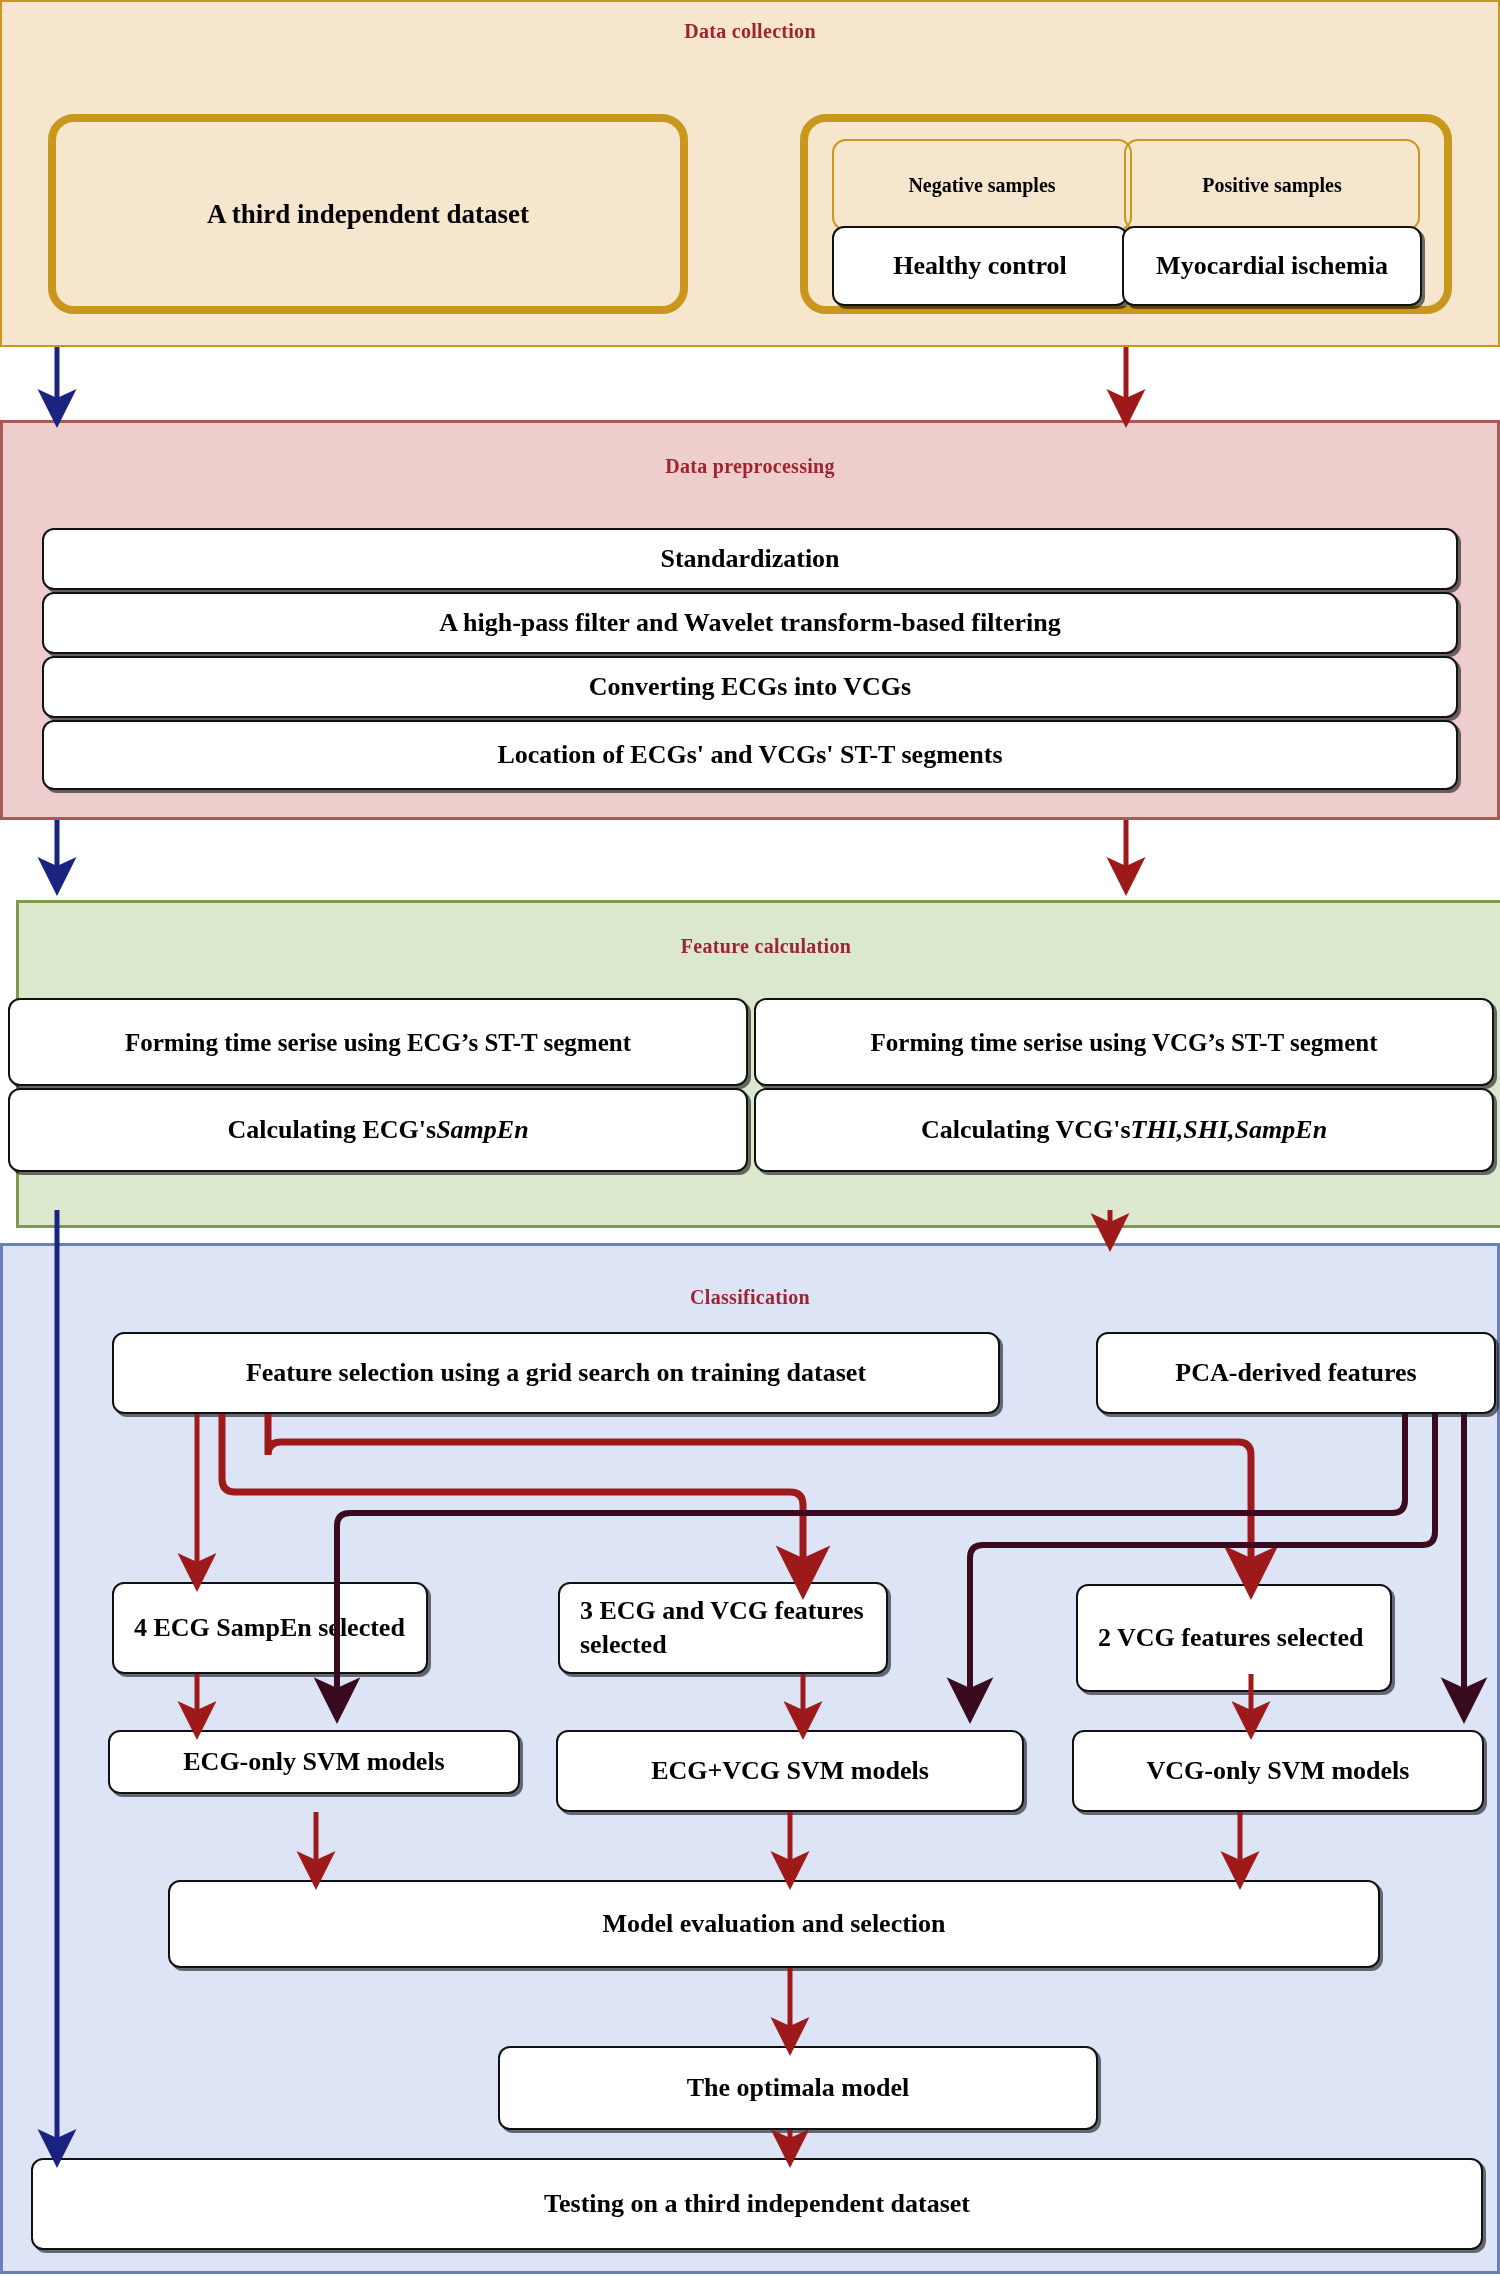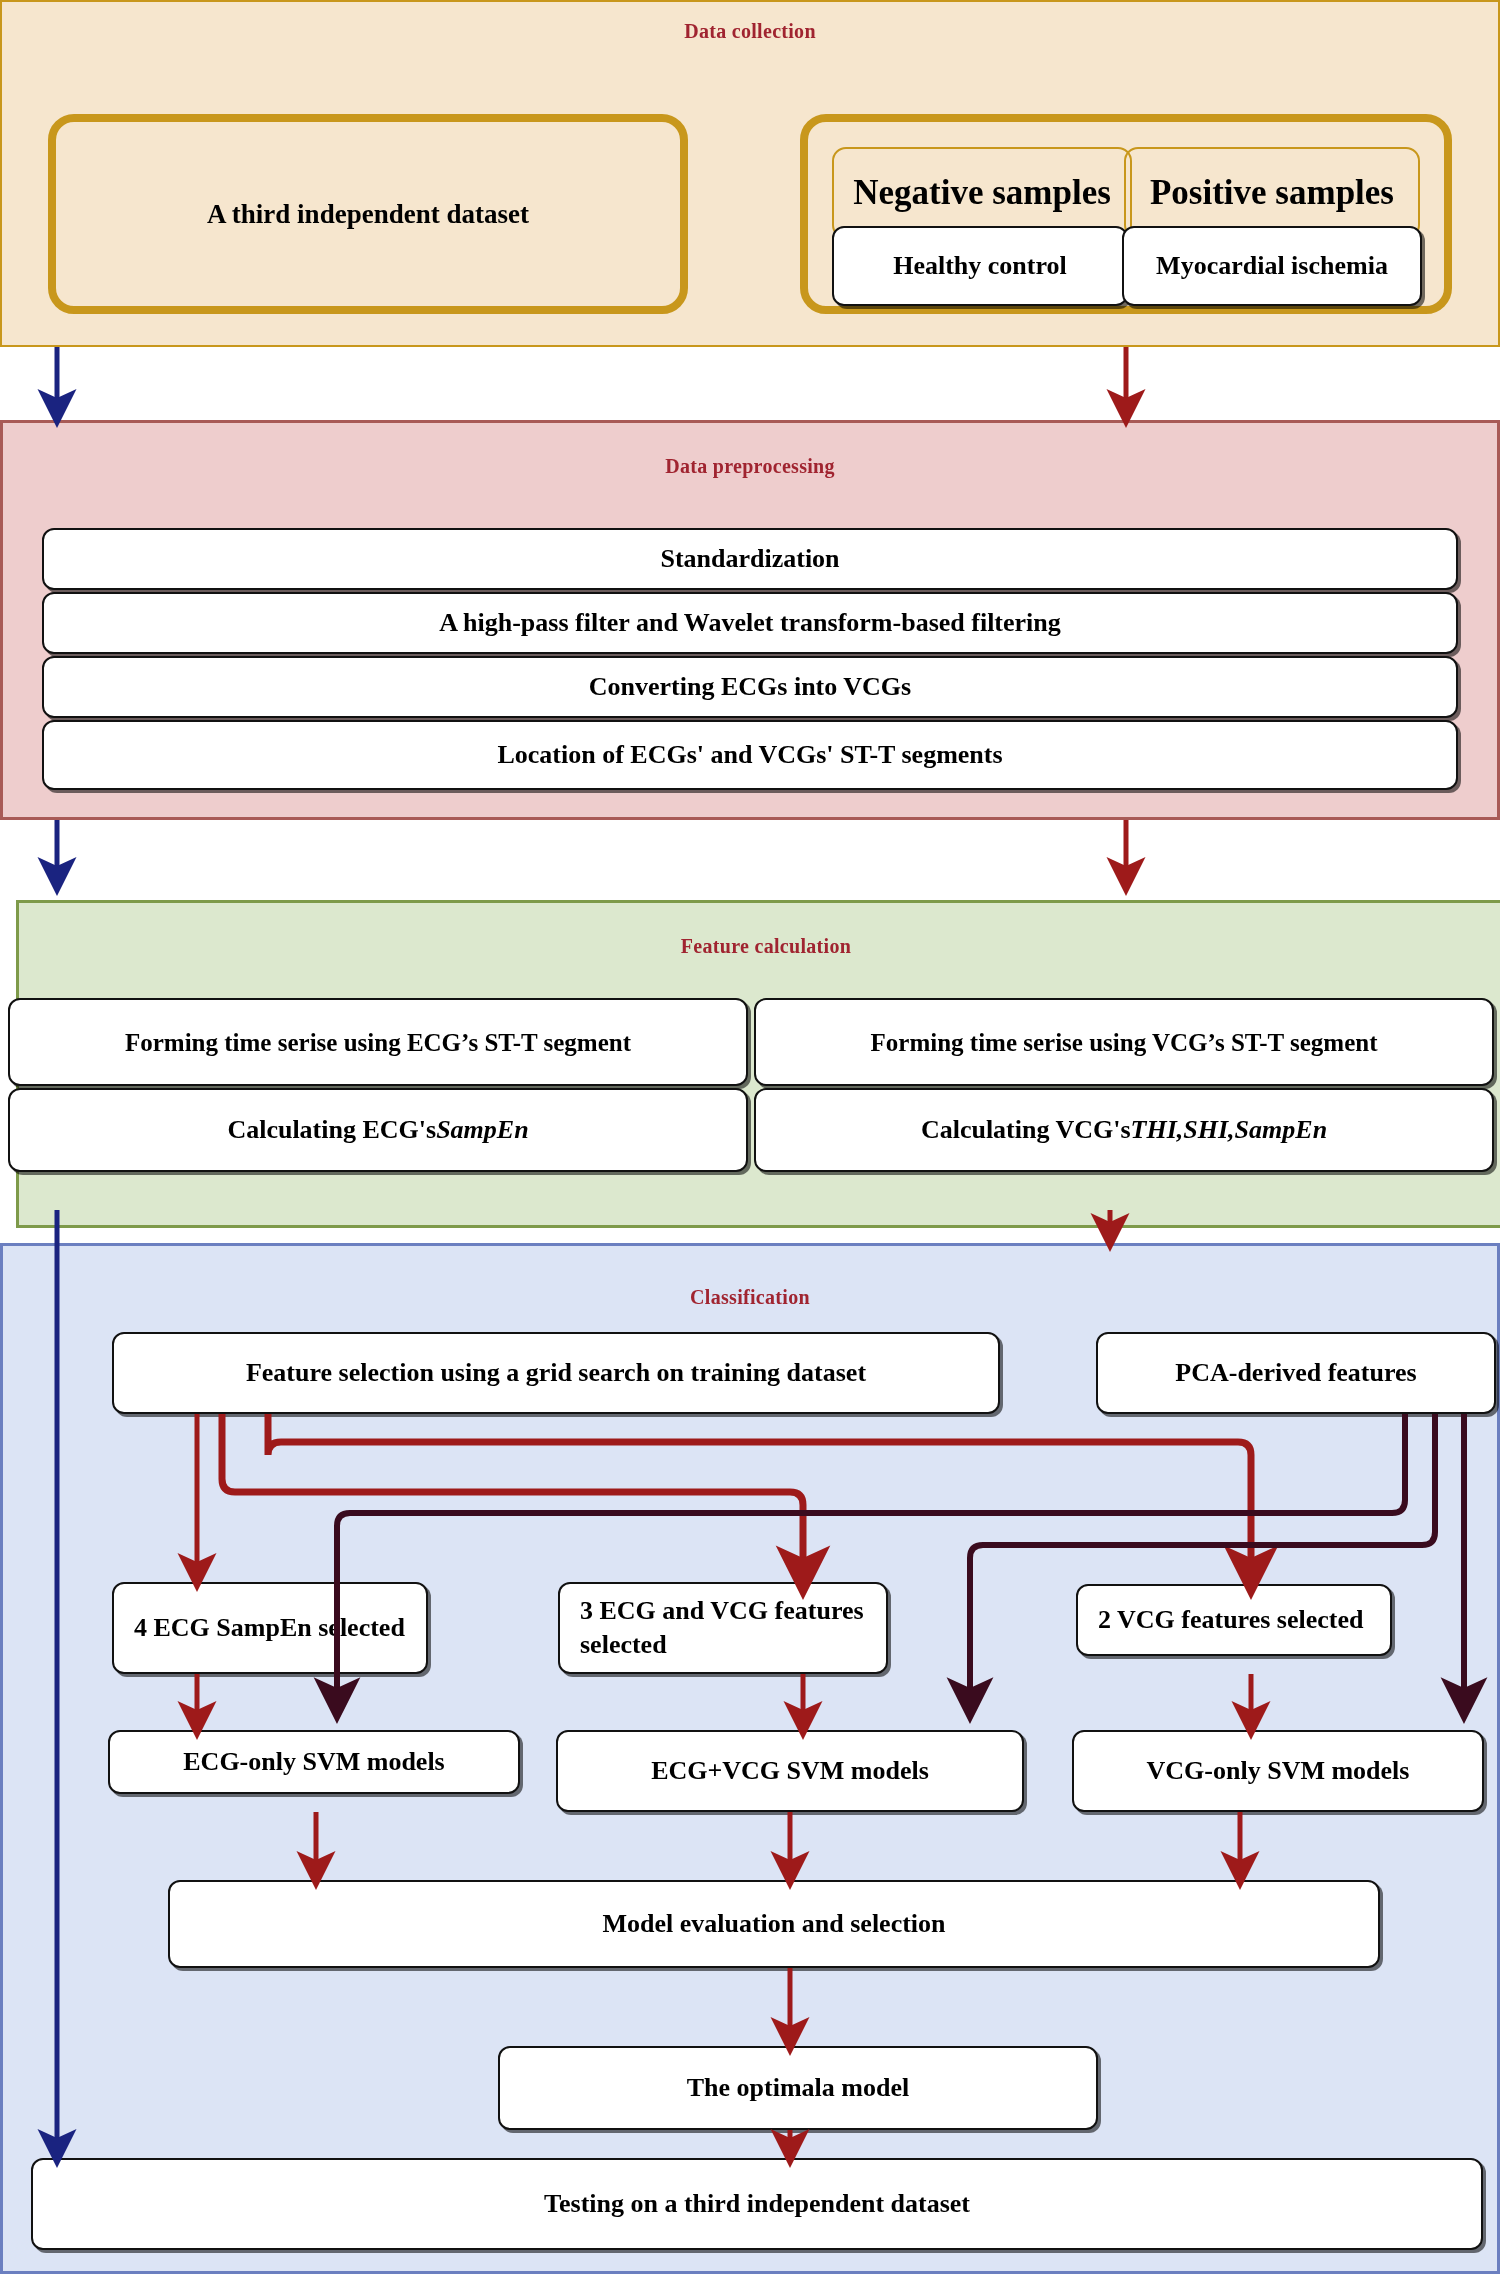--- a/index.html
+++ b/index.html
@@ -47,21 +47,21 @@
     border:8px solid #C8971C;
     border-radius:26px;
   }
   .goldbox-thin {
     position:absolute; box-sizing:border-box;
     background:transparent;
     border:2.5px solid #C8971C;
     border-radius:14px;
     display:flex; align-items:center; justify-content:center;
     text-align:center;
-    font-weight:bold; font-size:35px; color:#000;margin-top:8px;
+    font-weight:bold; font-size:20px; color:#000;
   }
   .labelbox {
     position:absolute; box-sizing:border-box;
     display:flex; align-items:center; justify-content:center;
     text-align:center; font-weight:bold; font-size:27px; color:#000;
   }
 
   
   #wires { position:absolute; left:0; top:0; width:1500px; height:2276px; pointer-events:none; }
 </style>
@@ -112,21 +112,21 @@
 
   <div class="panel" style="left:0px; top:1243px; width:1500px; height:1031px; background:#DCE4F5; border:3px solid #6B7FC0;">
     <div class="panel-title" style="top:40px;">Classification</div>
   </div>
 
   <div class="wbox" style="left:112px; top:1332px; width:888px; height:82px;">Feature selection using a grid search on training dataset</div>
   <div class="wbox" style="left:1096px; top:1332px; width:400px; height:82px;">PCA-derived features</div>
 
   <div class="wbox left" style="left:112px; top:1582px; width:316px; height:92px;">4 ECG SampEn selected</div>
   <div class="wbox left" style="left:558px; top:1582px; width:330px; height:92px;">3 ECG and VCG features selected</div>
-  <div class="wbox left" style="left:1076px; top:1584px; width:316px; height:72px;">2 VCG features selected</div>
+  <div class="wbox left" style="left:1076px; top:1584px; width:316px; height:108px;">2 VCG features selected</div>
 
   <div class="wbox" style="left:108px; top:1730px; width:412px; height:64px;">ECG-only SVM models</div>
   <div class="wbox" style="left:556px; top:1730px; width:468px; height:82px;">ECG+VCG SVM models</div>
   <div class="wbox" style="left:1072px; top:1730px; width:412px; height:82px;">VCG-only SVM models</div>
 
   <div class="wbox" style="left:498px; top:2046px; width:600px; height:84px;">The optimala model</div>
 
   <div class="wbox" style="left:168px; top:1880px; width:1212px; height:88px;">Model evaluation and selection</div>
 
   <div class="wbox" style="left:24px; top:2158px; width:1452px; height:92px;margin-left:7px;">Testing on a third independent dataset</div>

